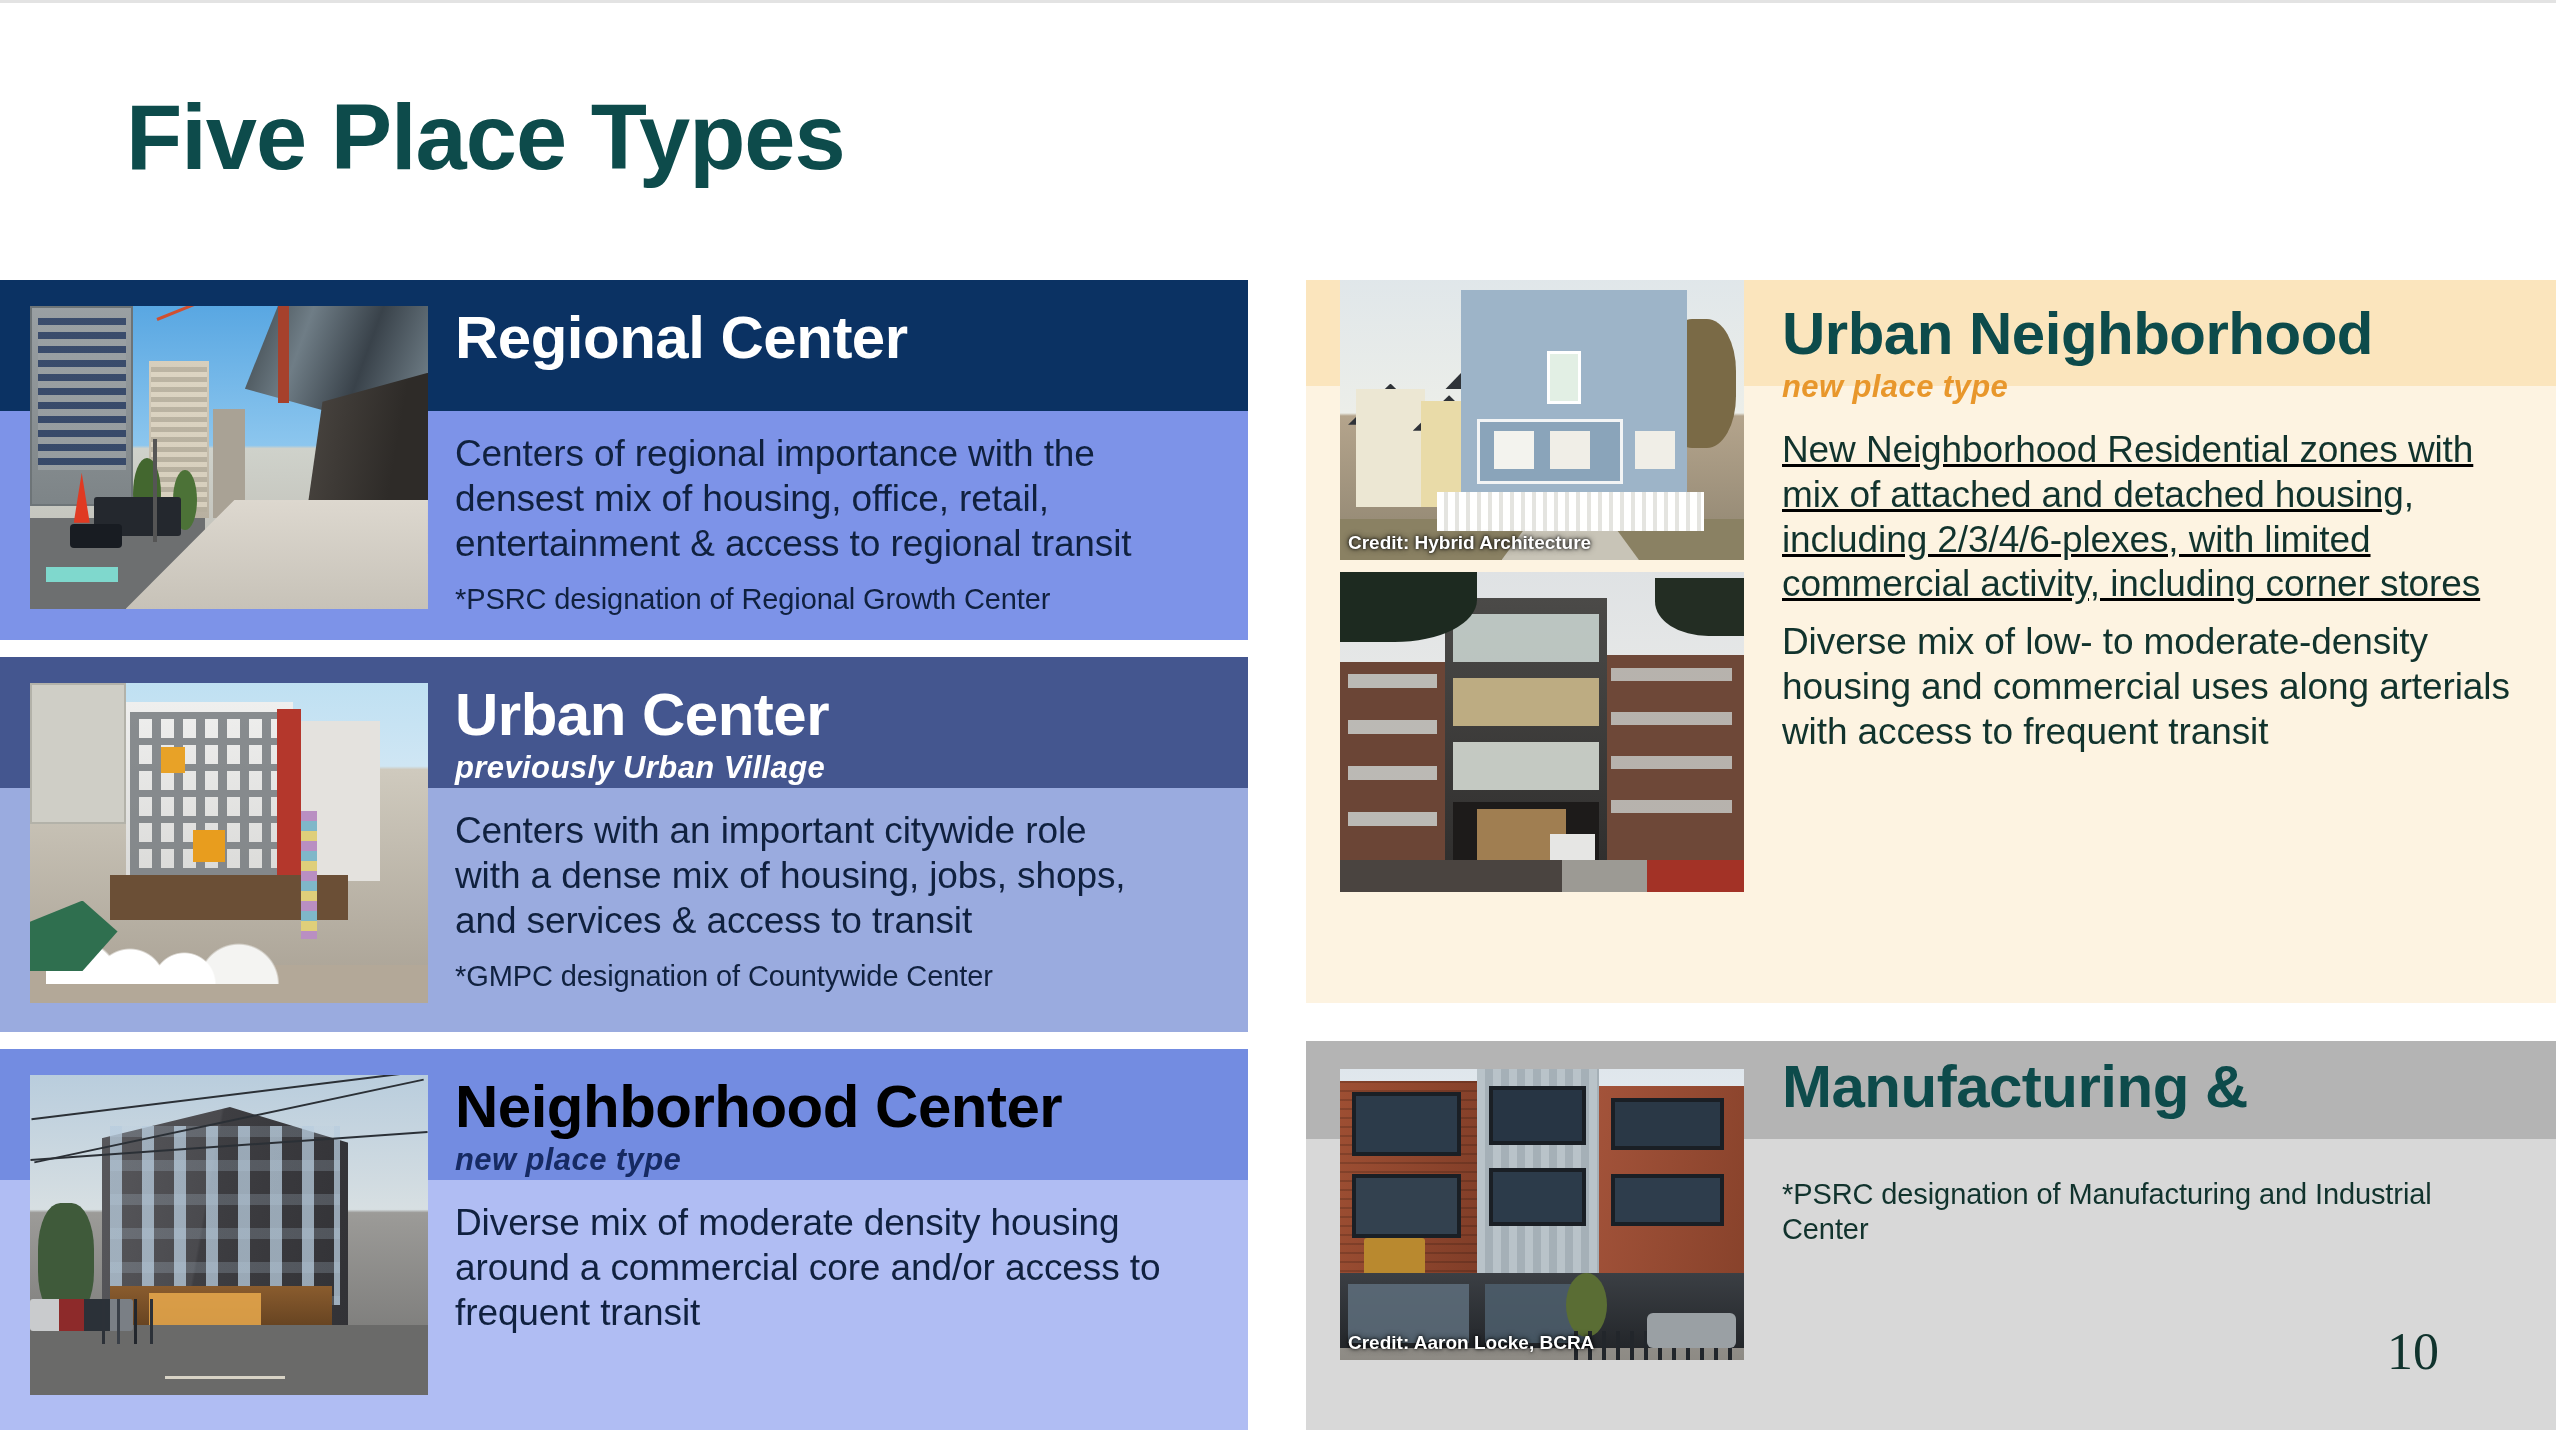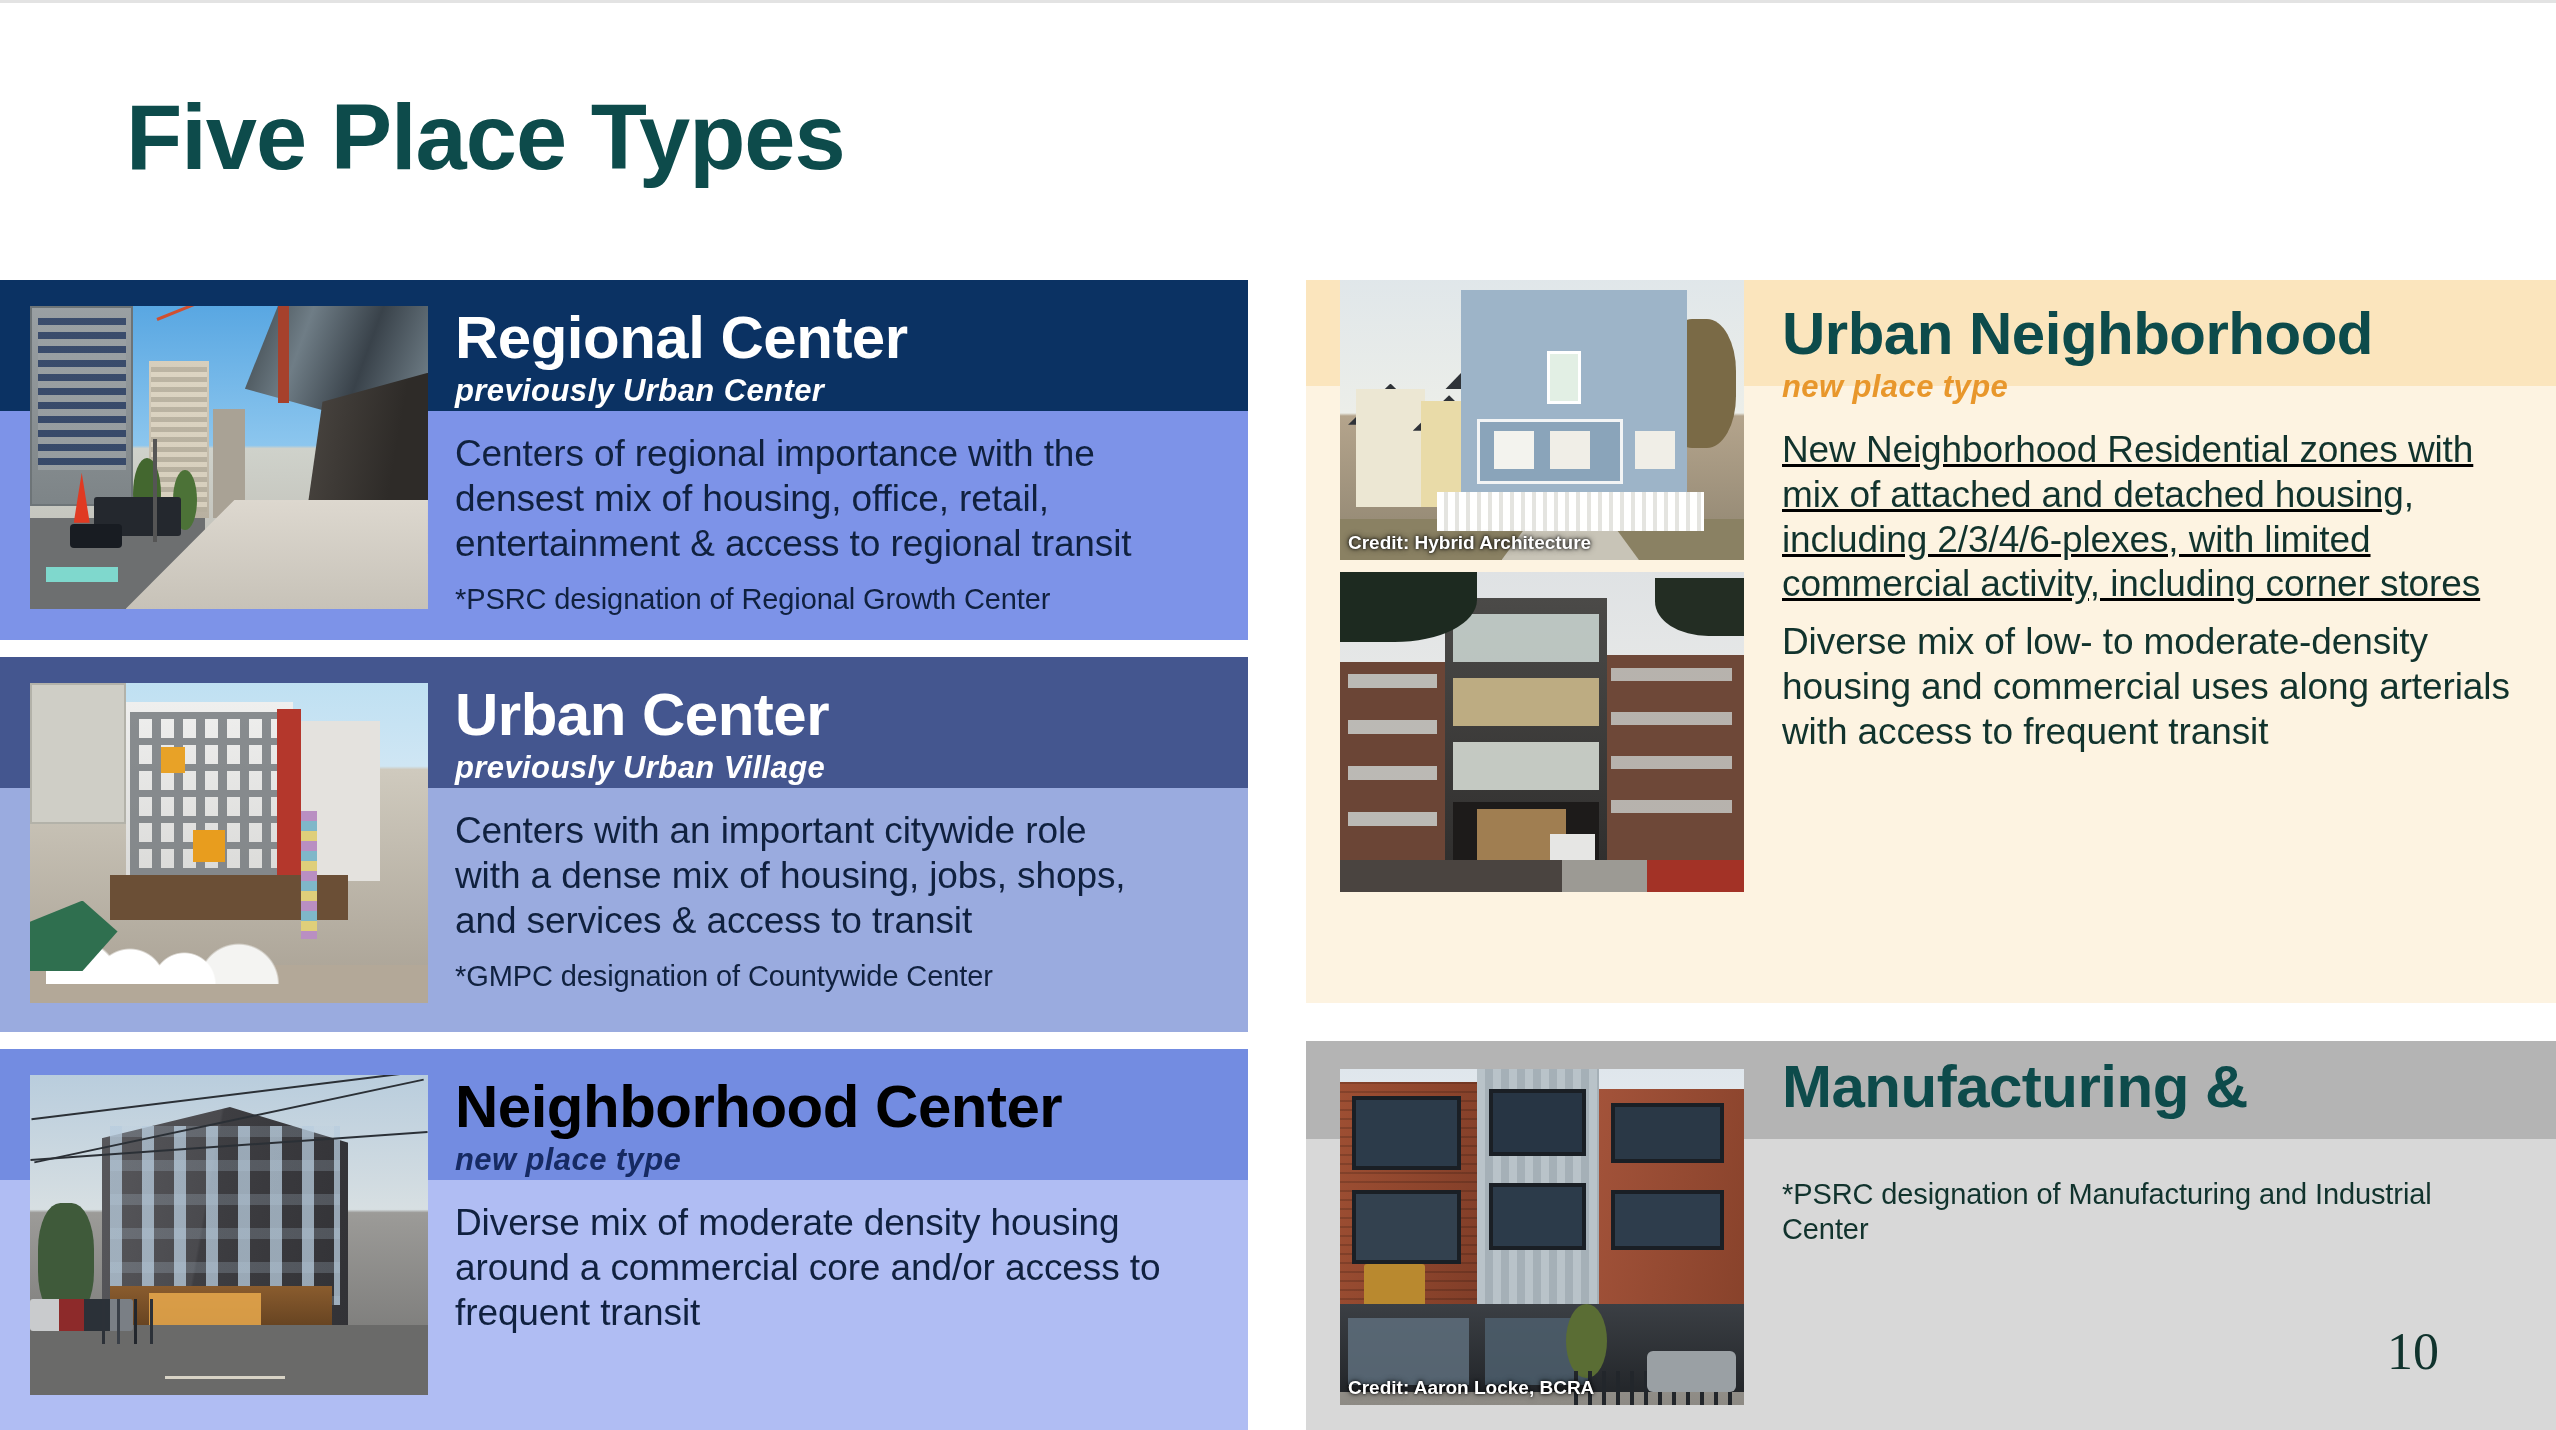--- a/index.html
+++ b/index.html
@@ -278,21 +278,20 @@
           <i class="bus"></i>
           <i class="car"></i>
         <i class="umb"></i>
           <i class="bench"></i>
           <i class="pole"></i>
       </div>
     </div>
 
     <div class="card-text left-text left-head">
       <div class="ct-title">Regional Center</div>
-      <div class="ct-sub">previously Urban Center</div>
     </div>
     <div class="card-text left-text left-desc">
       <div class="ct-desc">Centers of regional importance with the densest mix of housing, office, retail, entertainment &amp; access to regional transit</div>
       <div class="ct-note" style="margin-top:16px;">*PSRC designation of Regional Growth Center</div>
     </div>
   </div>
 
   <div class="card" id="card-urban">
     <div class="card-header"></div>
     <div class="card-body"></div>
@@ -409,21 +408,21 @@
 
     <div class="card-text" style="left:476px;right:20px;top:340px;">
       <div class="ct-desc">Diverse mix of low- to moderate-density housing and commercial uses along arterials with access to frequent transit</div>
     </div>
   </div>
 
   <div class="card" id="card-mic">
     <div class="card-header"></div>
     <div class="card-body"></div>
 
-    <div class="card-photo" style="left:34px;top:28px;width:404px;height:336px;">
+    <div class="card-photo" style="left:34px;top:28px;width:404px;height:291px;">
       <div class="ph ph-mic">
         <i class="brick"></i>
           <i class="brickt"></i>
           <i class="metal"></i>
           <i class="brick2"></i>
         <i class="w1"></i>
           <i class="w2"></i>
           <i class="w3"></i>
           <i class="w4"></i>
           <i class="w5"></i>

